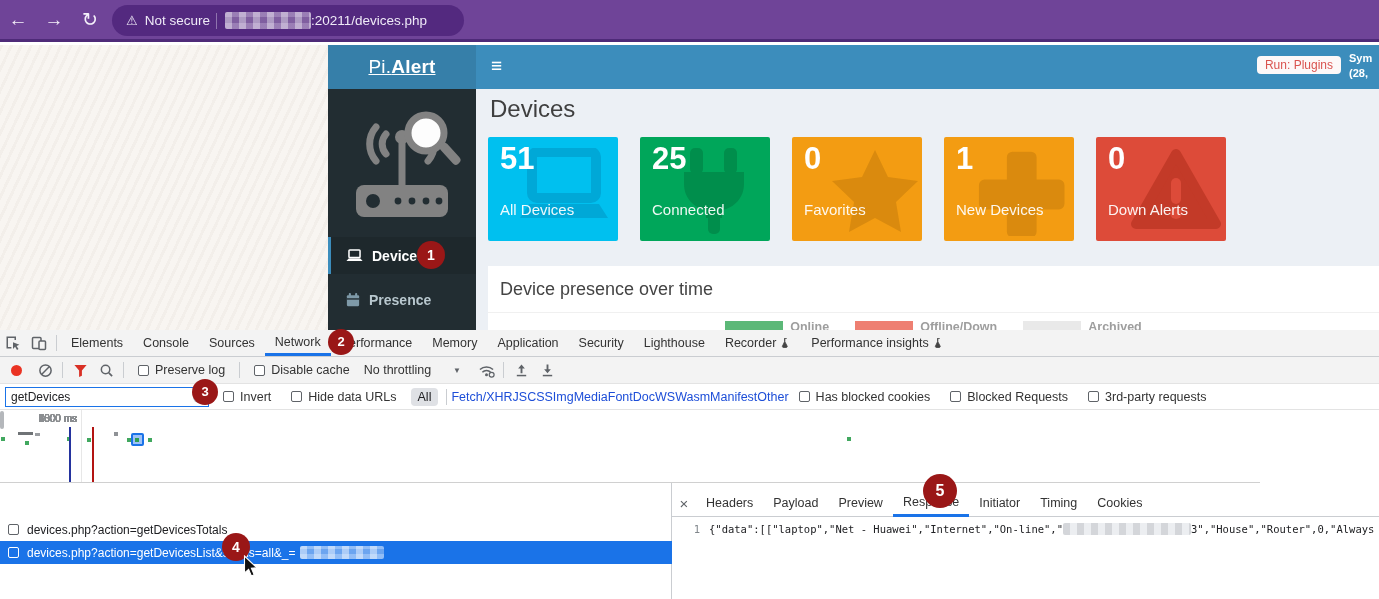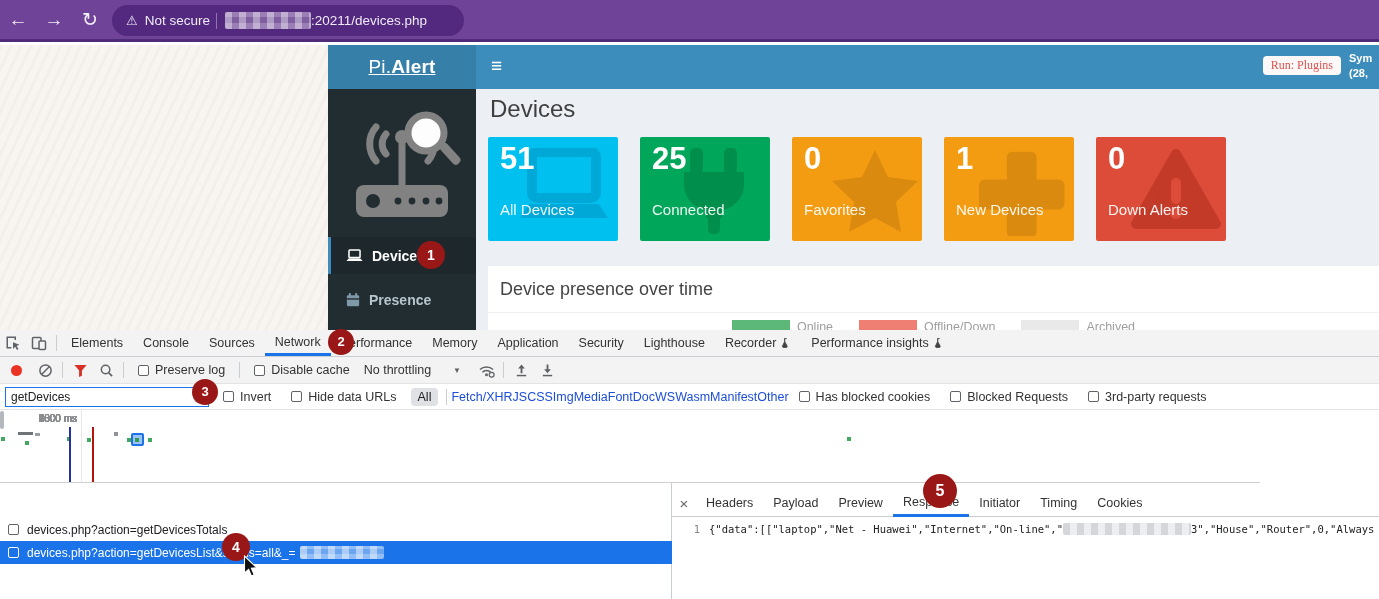--- a/index.html
+++ b/index.html
@@ -30,42 +30,42 @@
   .page { position:absolute; left:0; top:45px; width:1379px; height:285px; overflow:hidden; }
   .desktop-left { position:absolute; left:0; top:0; width:328px; height:285px; background:#f8f5f1;
     background-image:repeating-linear-gradient(115deg, rgba(210,200,190,.14) 0 3px, rgba(255,255,255,0) 3px 9px); }
   .app { position:absolute; left:328px; top:0; width:1051px; height:285px; background:#ecf0f5; }
   .app-navbar { position:absolute; left:0; top:0; width:1051px; height:44px; background:#3c8dbc; }
   .brand { position:absolute; left:0; top:0; width:148px; height:44px; background:#367fa9; color:#fff;
     font-size:19px; display:flex; align-items:center; justify-content:center; letter-spacing:.2px;text-decoration:underline; }
   .brand b { font-weight:700; }
   .hamburger { position:absolute; left:163px; top:14px; width:16px; height:14px; color:#fff; font-size:19px; line-height:13px; }
   .run-plugins { position:absolute; right:38px; top:11px; background:#fdf8f8; color:#d9534f;
-    font-family:Liberation Serif, serif; font-size:12px; padding:2px 8px; border-radius:4px; border:none; }
+    font-family:Liberation Sans, sans-serif; font-size:12px; padding:2px 8px; border-radius:4px; border:none; }
   .corner-txt { position:absolute; right:-16px; top:6px; width:46px; color:#fff; font-weight:700;
     font-size:11px; line-height:15px; text-align:left; }
   .sidebar { position:absolute; left:0; top:44px; width:148px; height:241px; background:#222d32; }
   .router-logo { position:absolute; left:14px; top:8px; }
   .menu { position:absolute; left:0; top:148px; width:148px; }
   .menu-item { height:37px; display:flex; align-items:center; gap:9px; padding-left:15px;
     color:#b8c7ce; font-size:14px; font-weight:600; border-left:3px solid transparent; cursor:pointer; }
   .menu-item.active { background:#1e282c; color:#fff; border-left-color:#3c8dbc; }
   .menu-item + .menu-item { margin-top:7px; }
   .main { position:absolute; left:148px; top:44px; width:903px; height:241px; background:#ecf0f5; }
   .page-title { position:absolute; left:14px; top:6px; font-size:24px; color:#3f3f3f; font-weight:400; }
   .cards { position:absolute; left:12px; top:48px; display:flex; gap:22px; }
   .card { position:relative; width:130px; height:104px; border-radius:2px; color:#fff; overflow:hidden; flex:none; }
   .card .val { position:absolute; left:12px; top:4px; font-size:31px; font-weight:700; }
   .card .lbl { position:absolute; left:12px; top:64px; font-size:15px; color:rgba(255,255,255,.93); }
   .card .wm { position:absolute; right:6px; top:11px; opacity:.95; }
   .panel { position:absolute; left:12px; top:177px; width:891px; height:80px; background:#fff; }
   .panel-title { padding:13px 0 0 12px; font-size:18px; color:#444; }
   .panel-div { position:absolute; left:0; top:46px; width:100%; border-top:1px solid #f0f0f0; }
   .legend { position:absolute; left:0; top:54px; width:100%; display:flex; justify-content:center; gap:26px; }
-  .legend-item { display:flex; align-items:flex-start; gap:7px; font-size:12.5px; color:#9e9e9e; }
+  .legend-item { display:flex; align-items:flex-end; gap:7px; font-size:12.5px; color:#9e9e9e;font-weight:bold; }
   .legend-sw { width:58px; height:13px; display:inline-block; }
   
   .devtools { position:absolute; left:0; top:330px; width:1379px; height:269px; background:#fff;
     font-size:12.5px; color:#333; }
   .dt-tabbar { position:absolute; left:0; top:0; width:1379px; height:27px; background:#f3f3f3;
     border-bottom:1px solid #cacdd1; display:flex; align-items:center; }
   .dt-icon-btn { width:26px; height:26px; display:flex; align-items:center; justify-content:center; }
   .vsep { width:1px; height:16px; background:#cacdd1; margin:0 4px; }
   .dtab { padding:0 10px; height:26px; line-height:26px; color:#333; position:relative; white-space:nowrap; }
   .dtab.active { border-bottom:3px solid #1a73e8; line-height:24px; }

